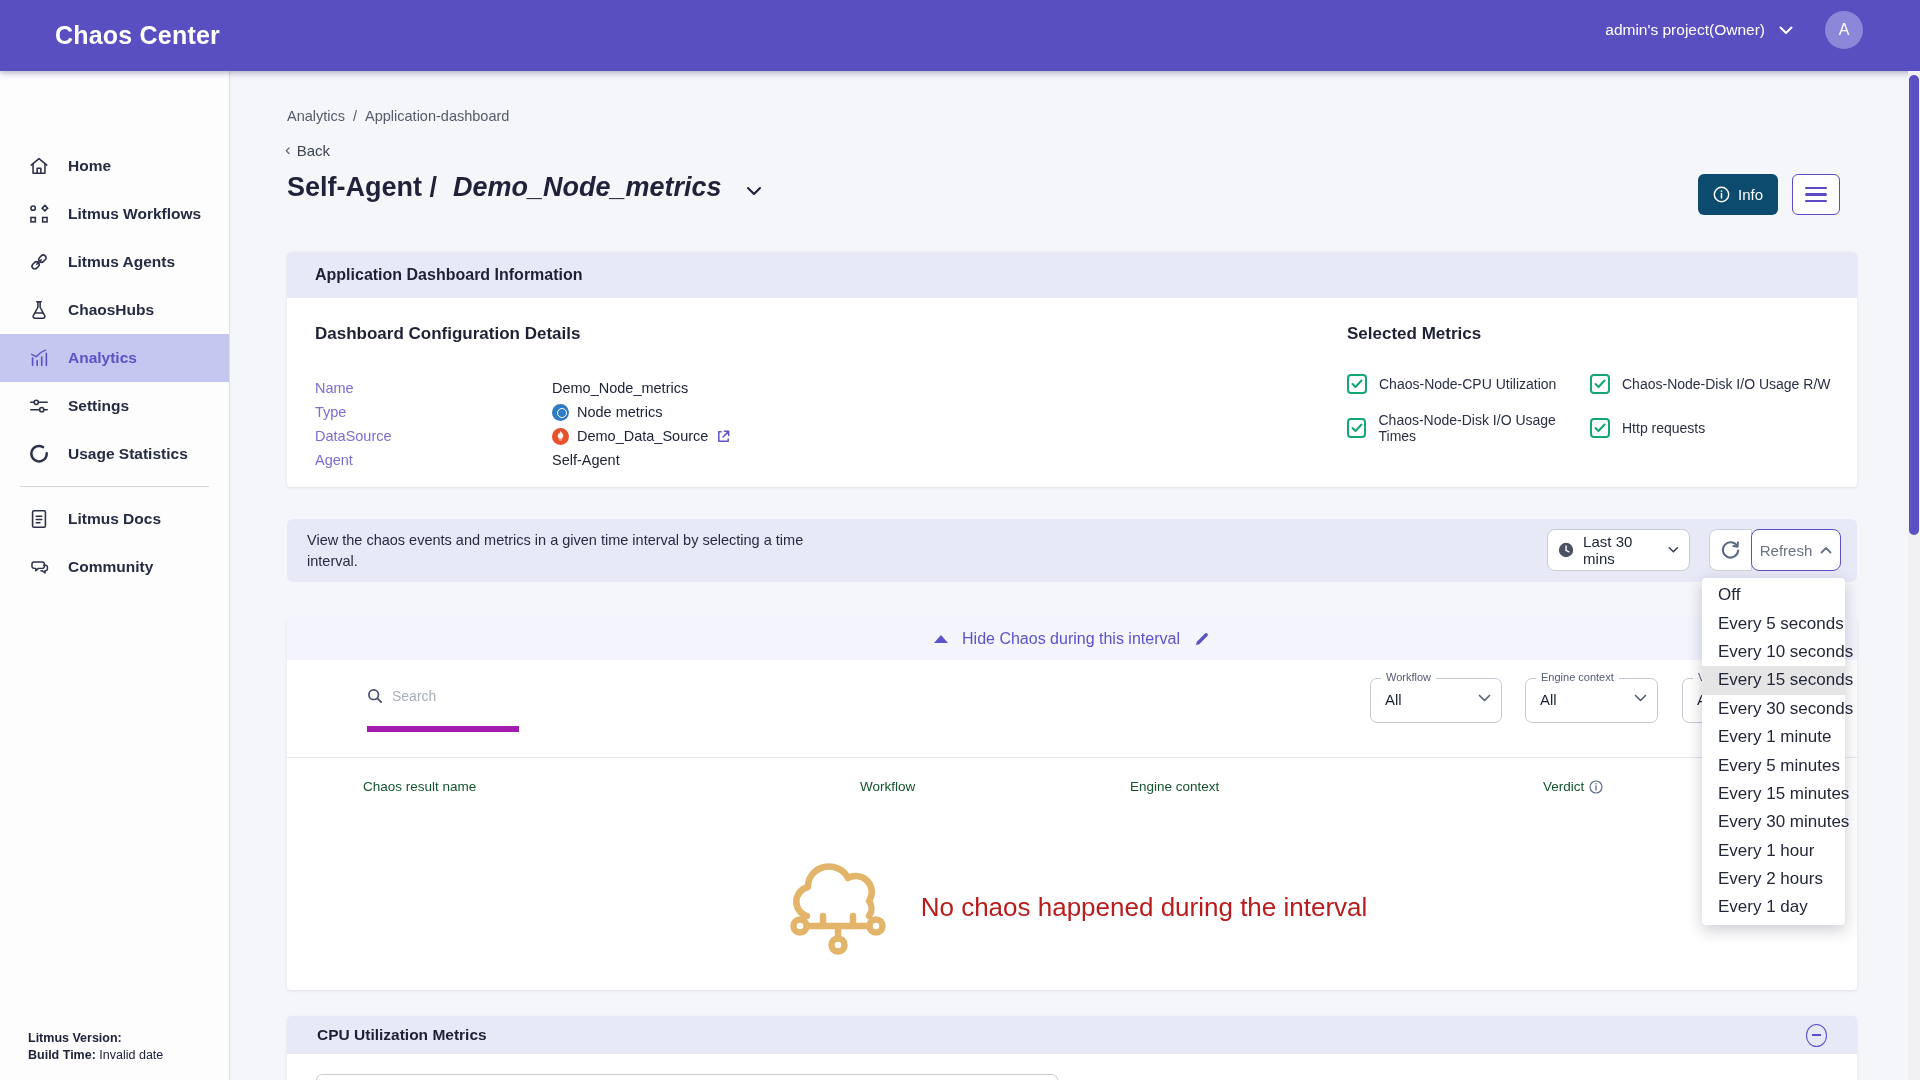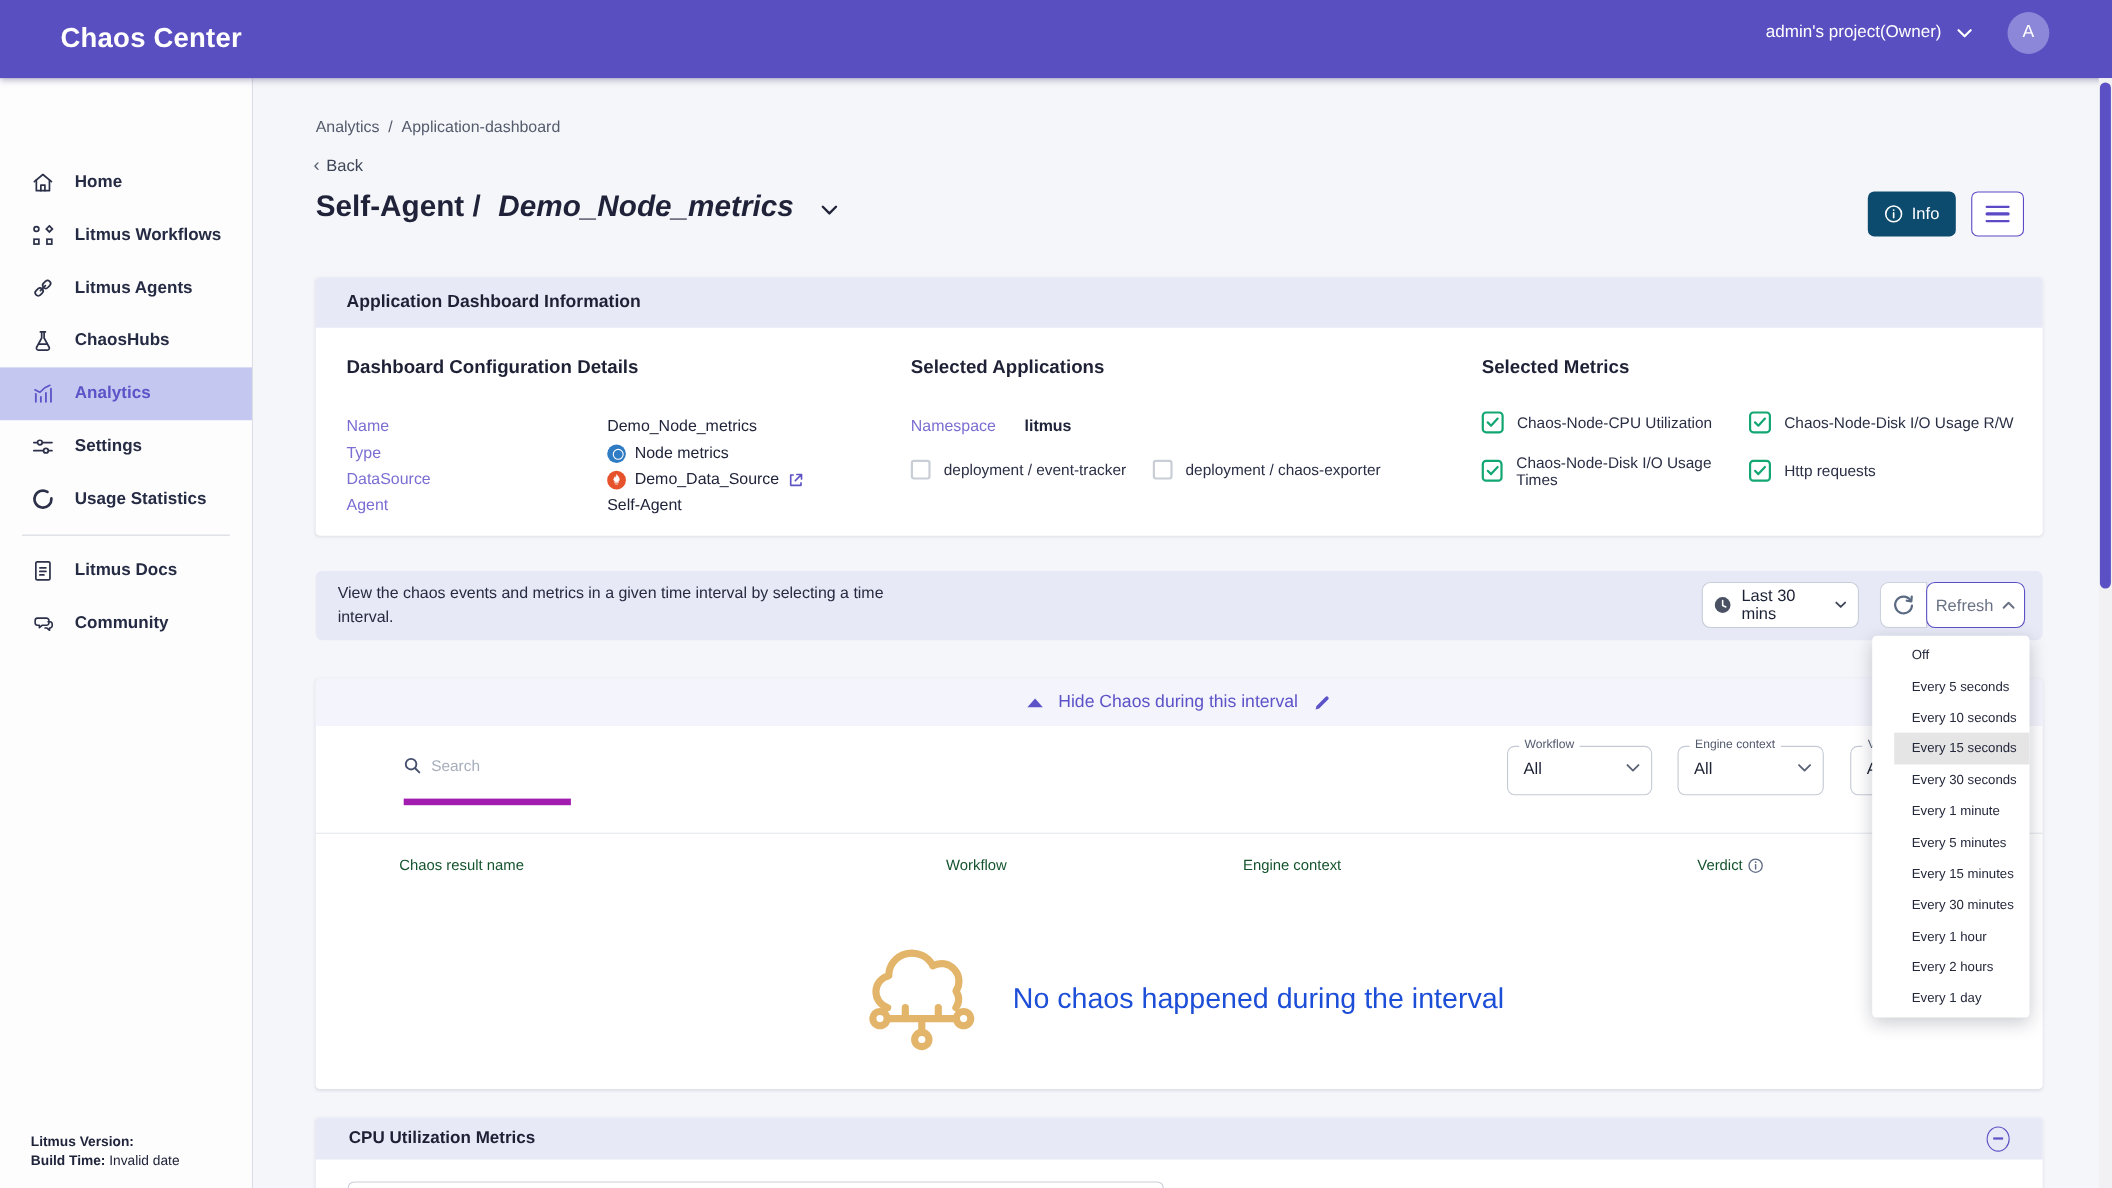--- a/index.html
+++ b/index.html
@@ -85,40 +85,40 @@
   .time-select .txt { font-size:15px; color:#1c2235; }
   .refresh-icon-btn { position:absolute; left:1709px; top:529px; width:43px; height:42px; background:#fff;
                       border:1px solid #ccd1dc; border-radius:8px 0 0 8px; display:flex; align-items:center; justify-content:center; cursor:pointer; }
   .refresh-btn { position:absolute; left:1751px; top:529px; width:90px; height:42px; background:#fff;
                  border:1.5px solid #5b50c4; border-radius:8px; display:flex; align-items:center; justify-content:center;
                  gap:8px; font-size:15px; color:#6a7285; cursor:pointer; font-family:inherit; }
 
   
   .refresh-menu { left:1702px; top:578px; width:143px; background:#fff; border-radius:4px;
                   box-shadow:0 5px 16px rgba(20,22,50,.22); z-index:40; padding:3px 0; }
-  .refresh-menu .opt { height:28.4px; display:flex; align-items:center; padding-left:16px; font-size:12px; color:#23273a; cursor:pointer; white-space:nowrap;margin-left:20px; }
+  .refresh-menu .opt { height:28.4px; display:flex; align-items:center; padding-left:16px; font-size:17px; color:#23273a; cursor:pointer; white-space:nowrap; }
   .refresh-menu .opt.selected { background:#e5e5e5; }
 
   
   .chaos-card { left:287px; top:617px; width:1570px; height:373px; }
   .hide-bar { height:43px; background:#f3f4fc; border-radius:4px 4px 0 0; display:flex; align-items:center; justify-content:center; gap:14px; }
   .hide-label { color:#5d53c8; font-size:16px; cursor:pointer; }
   .tri-up { width:0; height:0; border-left:7px solid transparent; border-right:7px solid transparent; border-bottom:8px solid #5d53c8; cursor:pointer; }
   .search-wrap { position:absolute; left:367px; top:688px; width:152px; display:flex; align-items:center; gap:9px;
                  border-bottom:6px solid #a21caf; padding-bottom:22px; }
   .search-wrap input { border:none; outline:none; width:110px; font-size:14px; color:#2a2f45; font-family:inherit; background:transparent; }
   .search-wrap input::placeholder { color:#a7aebc; }
   .fieldset { position:absolute; height:45px; border:1px solid #c4cad4; border-radius:7px; background:#fff; }
   .fieldset .legend { position:absolute; top:-8px; left:10px; background:#fff; padding:0 5px; font-size:11px; color:#525a6e; }
   .fieldset .val { position:absolute; left:14px; top:12px; font-size:15px; color:#1d2233; }
   .fieldset .car { position:absolute; right:10px; top:15px; }
   .rule { position:absolute; left:287px; width:1570px; border-top:1px solid #e4e6ee; }
   .thead { position:absolute; top:779px; font-size:13.5px; color:#14532d; display:flex; align-items:center; gap:5px; }
   .empty-wrap { position:absolute; left:287px; top:845px; width:1570px; height:125px; display:flex; align-items:center; justify-content:center; gap:22px; }
-  .empty-text { font-size:26px; color:#1d4ed8; }
+  .empty-text { font-size:26px; color:#b91c1c; }
 
   
   .cpu-card { left:287px; top:1016px; width:1570px; height:120px; }
   .cpu-head { height:38px; background:#e7e9f6; border-radius:4px 4px 0 0; display:flex; align-items:center;
               padding:0 30px; font-size:15.5px; font-weight:bold; color:#1e2135; justify-content:space-between; }
   .minus-circle { width:21px; height:23px; border:1.5px solid #5b50c4; border-radius:50%;
                   display:flex; align-items:center; justify-content:center; cursor:pointer; }
   .minus-circle i { display:block; width:9px; height:1.6px; background:#5b50c4; }
   .partial-box { position:absolute; left:316px; top:1074px; width:742px; height:30px; border:1px solid #c9cdd8; border-radius:6px; background:#fff; }
 
@@ -294,37 +294,20 @@
           </svg>
         </span>
       </div>
       <div class="cfg-row">
         <span class="cfg-label">Agent</span>
         <span class="cfg-value">Self-Agent</span>
       </div>
     </div>
   </div>
 
-  <div class="apps-col">
-    <div class="section-title">Selected Applications</div>
-    <div class="ns-row">
-      <span class="ns-label">Namespace</span>
-      <span class="ns-value">litmus</span>
-    </div>
-    <div class="app-checks">
-      <label class="chk">
-        <span class="box-un"></span>
-        <span>deployment / event-tracker</span>
-      </label>
-      <label class="chk">
-        <span class="box-un"></span>
-        <span>deployment / chaos-exporter</span>
-      </label>
-    </div>
-  </div>
 
   <div class="metrics-col">
     <div class="section-title">Selected Metrics</div>
     <div class="metric-grid">
       <label class="chk">
         <span class="box-ck">
             <svg class="s" width="12" height="10" viewBox="0 0 12 10">
               <polyline points="1.5,5 4.5,8 10.5,1.5" fill="none" stroke="#12a772" stroke-width="2" stroke-linecap="round" stroke-linejoin="round"></polyline>
             </svg>
           </span>

